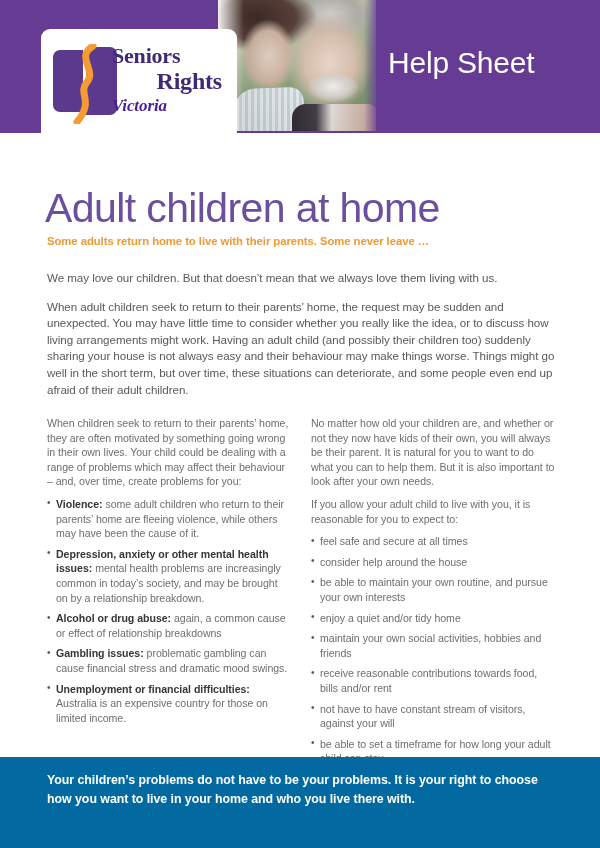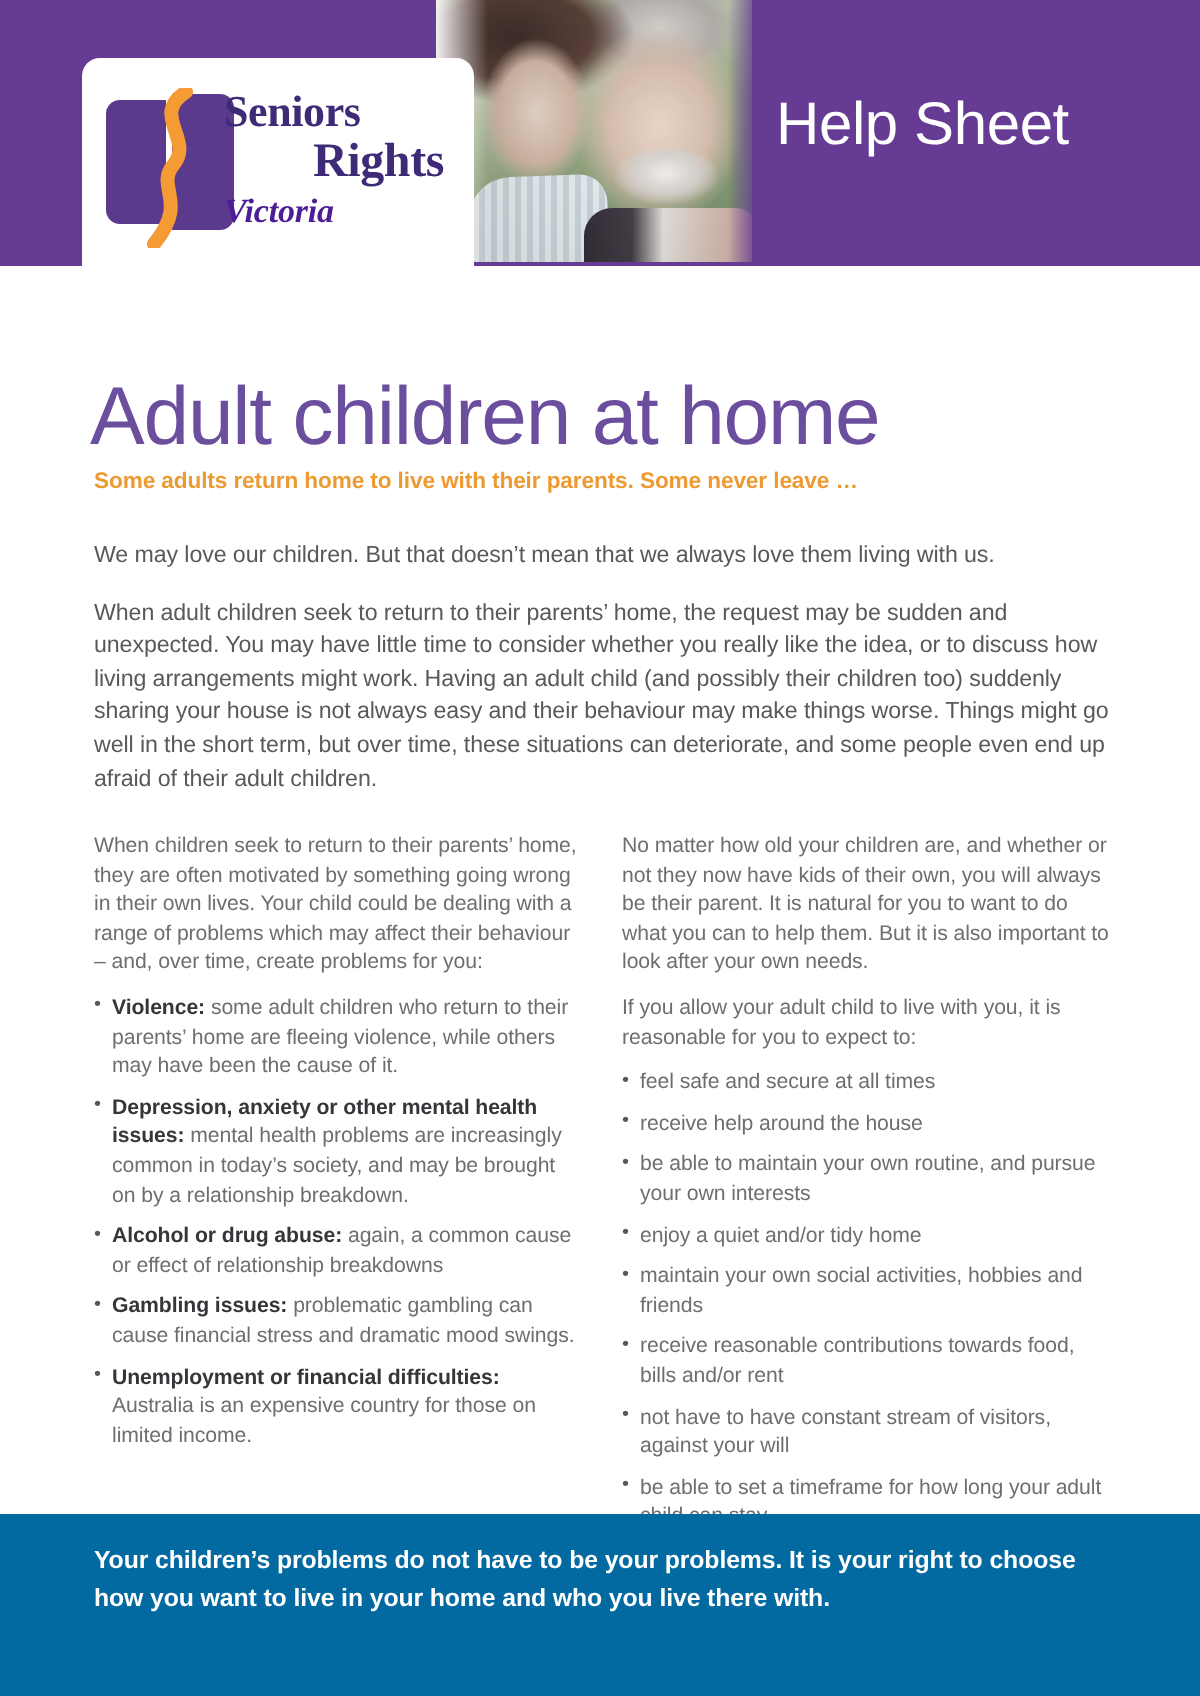--- a/index.html
+++ b/index.html
@@ -276,21 +276,21 @@
         <li><b>Alcohol or drug abuse:</b><span> again, a common cause or effect of relationship breakdowns</span></li>
         <li><b>Gambling issues:</b><span> problematic gambling can cause financial stress and dramatic mood swings.</span></li>
         <li><b>Unemployment or financial difficulties:</b><span> Australia is an expensive country for those on limited income.</span></li>
       </ul>
   </div>
   <div class="col">
     <p>No matter how old your children are, and whether or not they now have kids of their own, you will always be their parent. It is natural for you to want to do what you can to help them. But it is also important to look after your own needs.</p>
     <p>If you allow your adult child to live with you, it is reasonable for you to expect to:</p>
     <ul id="right-list">
         <li>feel safe and secure at all times</li>
-        <li>receive help around the house</li>
+        <li>consider help around the house</li>
         <li>be able to maintain your own routine, and pursue your own interests</li>
         <li>enjoy a quiet and/or tidy home</li>
         <li>maintain your own social activities, hobbies and friends</li>
         <li>receive reasonable contributions towards food, bills and/or rent</li>
         <li>not have to have constant stream of visitors, against your will</li>
         <li>be able to set a timeframe for how long your adult child can stay.</li>
       </ul>
   </div>
 </div>
 

